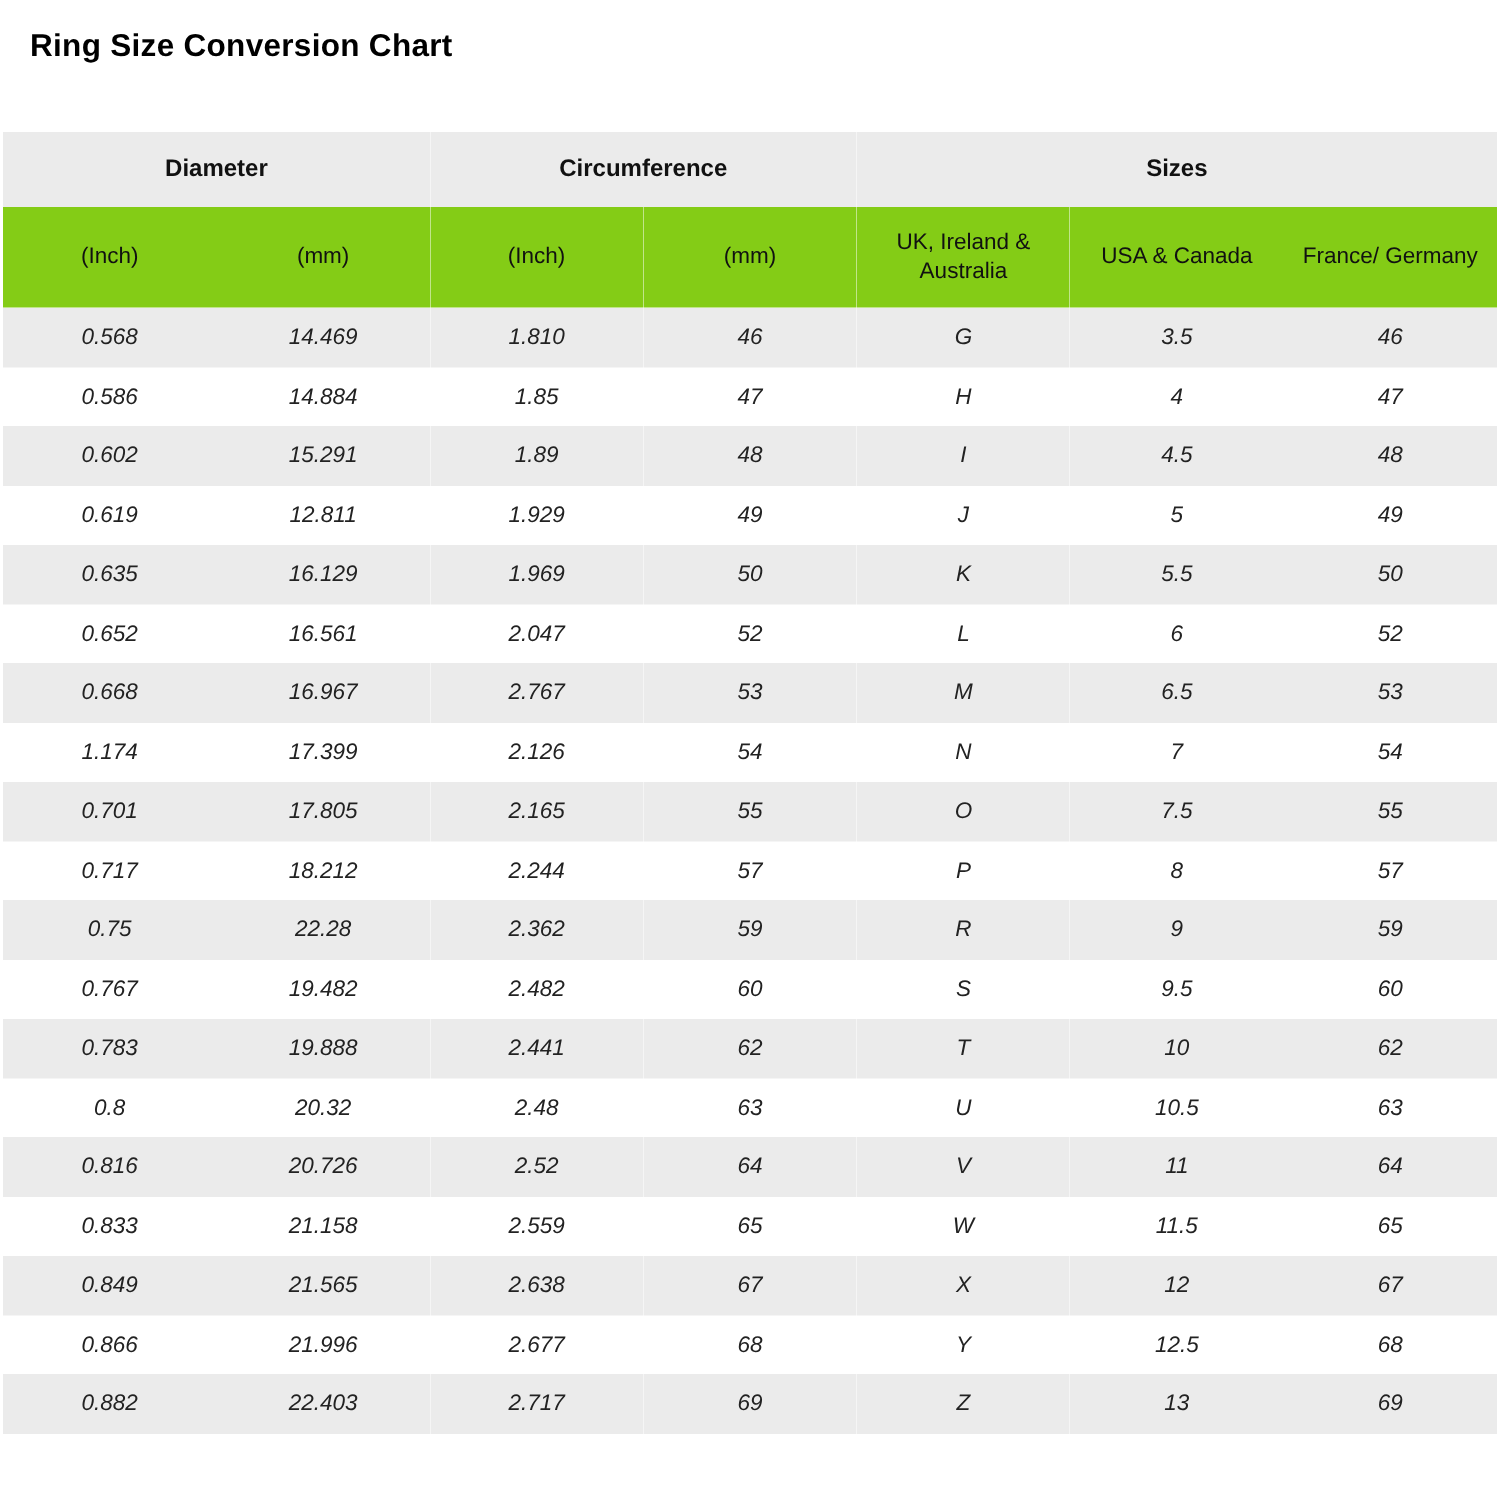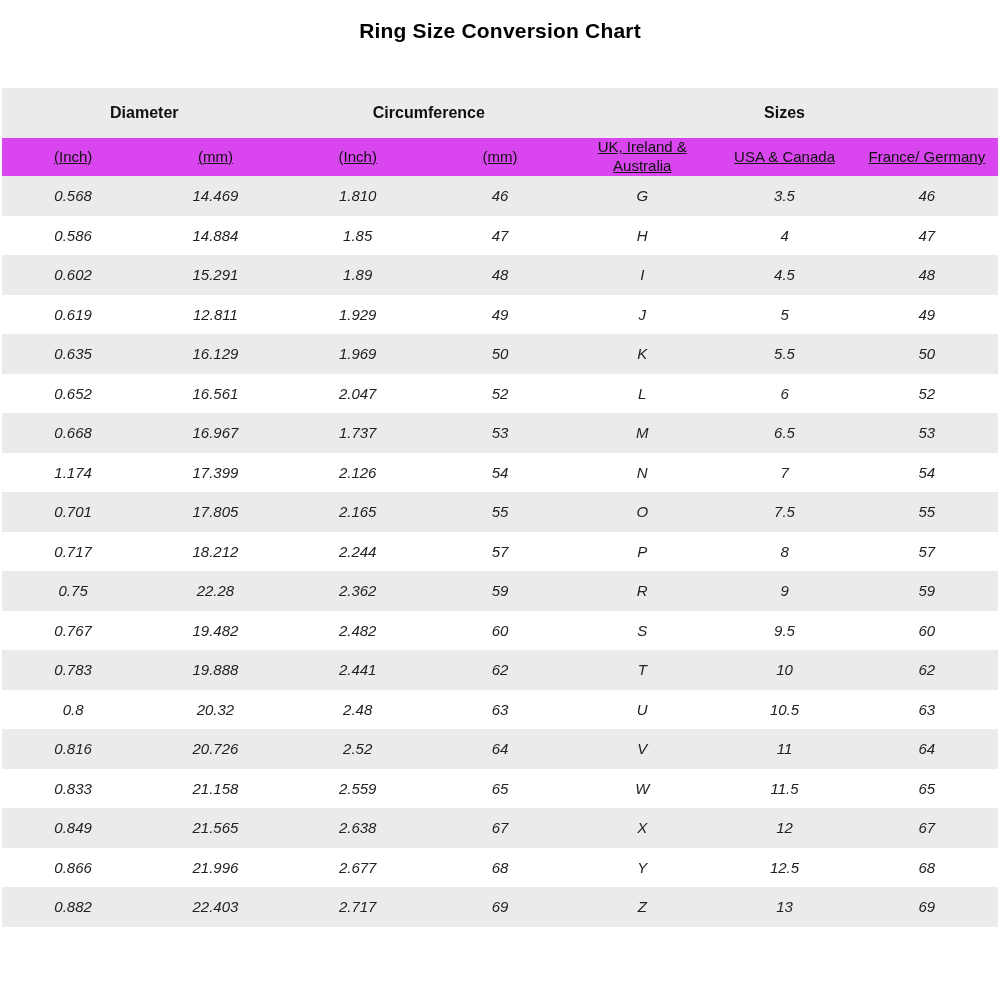--- a/index.html
+++ b/index.html
@@ -5,26 +5,26 @@
   html, body {
     margin: 0;
     padding: 0;
     background: #ffffff;
     width: 1000px;
     height: 1000px;
     font-family: "Liberation Sans", sans-serif;
     color: #1a1a1a;
   }
   .page-title {
-    text-align: center;
     font-size: 21px;
     font-weight: bold;
     letter-spacing: 0.2px;
     margin: 19px 0 0 0;
     color: #000000;
+    padding-left: 20px;
   }
   table.ring-table {
     width: calc(100% - 4px);
     margin: 45px 2px 0 2px;
     border-collapse: collapse;
     table-layout: fixed;
   }
   table.ring-table th, table.ring-table td {
     text-align: center;
     vertical-align: middle;
@@ -35,23 +35,22 @@
     background: #ebebeb;
     height: 50px;
     margin-top: 11px;
   }
   tr.group-header-row th {
     font-size: 16px;
     font-weight: bold;
     color: #111111;
   }
   tr.column-header-row {
-    background: #d946ef;
-    height: 38px;
-    text-decoration: underline;
+    background: #84cc16;
+    height: 67px;
   }
   tr.column-header-row th {
     font-size: 15px;
     font-weight: normal;
     line-height: 1.25;
     color: #111111;
   }
   tbody tr {
     height: 39.5px;
     font-style: italic;
@@ -150,21 +149,21 @@
         <td>16.561</td>
         <td>2.047</td>
         <td>52</td>
         <td>L</td>
         <td>6</td>
         <td>52</td>
       </tr>
       <tr>
         <td>0.668</td>
         <td>16.967</td>
-        <td>1.737</td>
+        <td>2.767</td>
         <td>53</td>
         <td>M</td>
         <td>6.5</td>
         <td>53</td>
       </tr>
       <tr>
         <td>1.174</td>
         <td>17.399</td>
         <td>2.126</td>
         <td>54</td>

